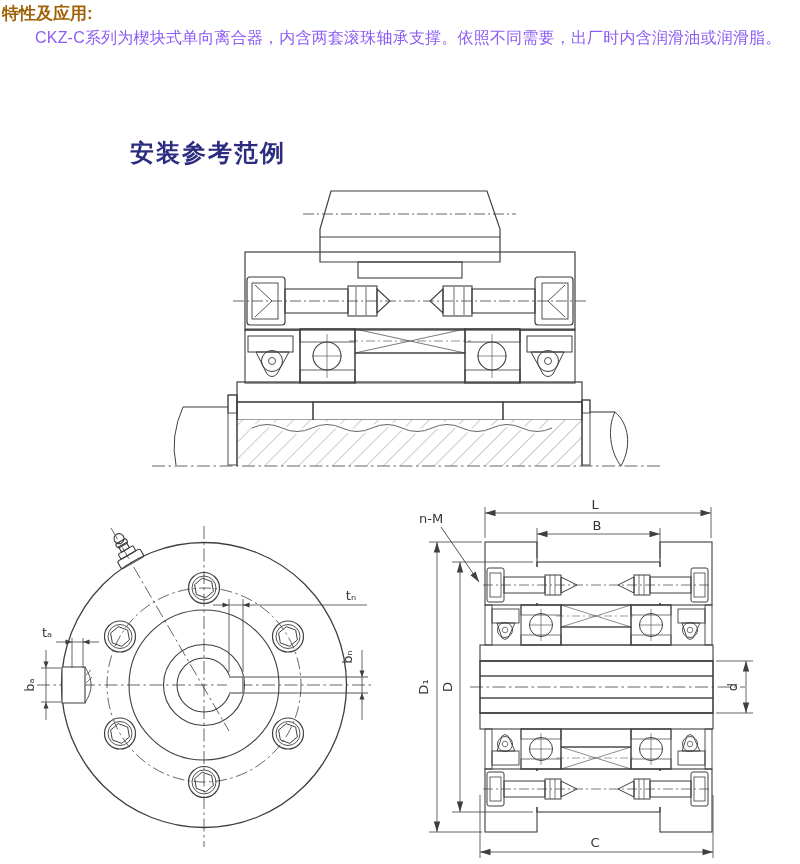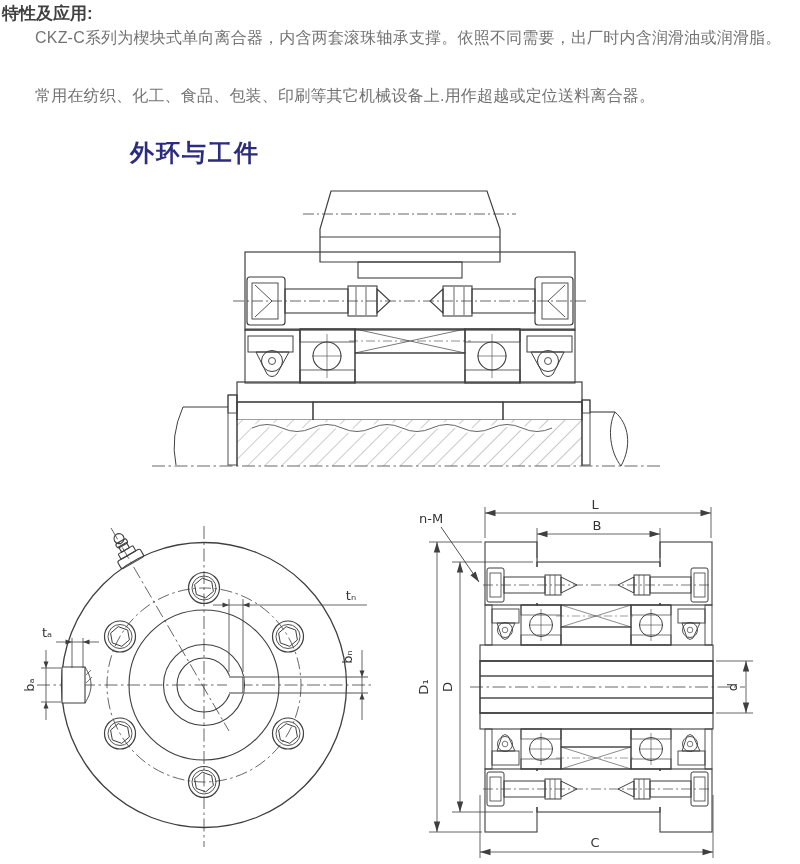--- a/index.html
+++ b/index.html
@@ -1,36 +1,35 @@
 <!DOCTYPE html>
 <html><head>
 <meta charset="utf-8">
 <style>
   html,body{margin:0;padding:0;background:#fff;}
   .page{position:relative;width:800px;height:864px;background:#ffffff;overflow:hidden;
         font-family:"Liberation Sans","DejaVu Sans",sans-serif;}
-  .title{position:absolute;left:2px;top:2px;font-size:17px;font-weight:bold;color:#404040;white-space:nowrap;}
-  .para{position:absolute;left:35px;font-size:16px;color:#737373;white-space:nowrap;letter-spacing:0.2px;}
+  .title{position:absolute;left:2px;top:2px;font-size:17px;font-weight:bold;color:#a16207;white-space:nowrap;}
+  .para{position:absolute;left:35px;font-size:16px;color:#8b5cf6;white-space:nowrap;letter-spacing:0.2px;}
   .p1{top:28px;} .p2{top:59px;} .p3{top:86px;}
   .hd{position:absolute;font-weight:bold;color:#2b2b80;white-space:nowrap;}
   .hd-zh{left:130px;top:137px;font-size:24px;letter-spacing:2px;}
   .hd-en{left:461px;top:137px;font-size:25px;letter-spacing:0px;}
   svg{position:absolute;}
   .ln{stroke:#3f3f3f;fill:none;}
   .dimtxt{font-family:"DejaVu Sans",sans-serif;font-size:13px;fill:#333;}
 </style>
 </head>
 <body>
 
 <div class="page">
 
   <div class="title">特性及应用:</div>
   <div class="para p1">CKZ-C系列为楔块式单向离合器，内含两套滚珠轴承支撑。依照不同需要，出厂时内含润滑油或润滑脂。</div>
-  <div class="para p3">常用在纺织、化工、食品、包装、印刷等其它机械设备上.用作超越或定位送料离合器。</div>
-  <div class="hd hd-zh">外环与工件</div>
+  <div class="hd hd-zh">安装参考范例</div>
 
   <svg style="left:0;top:172px" width="800" height="310" viewBox="0 172 800 310">
     <defs>
       <pattern id="p1a" patternUnits="userSpaceOnUse" width="9" height="9" patternTransform="rotate(-45)">
         <rect width="9" height="9" fill="#fff"></rect>
           <line x1="0" y1="0" x2="0" y2="9" stroke="#8a8a8a" stroke-width="0.9"></line>
       </pattern>
       <pattern id="p1b" patternUnits="userSpaceOnUse" width="12" height="12" patternTransform="rotate(45)">
         <rect width="12" height="12" fill="#fff"></rect>
           <line x1="0" y1="0" x2="0" y2="12" stroke="#8a8a8a" stroke-width="0.9"></line>

